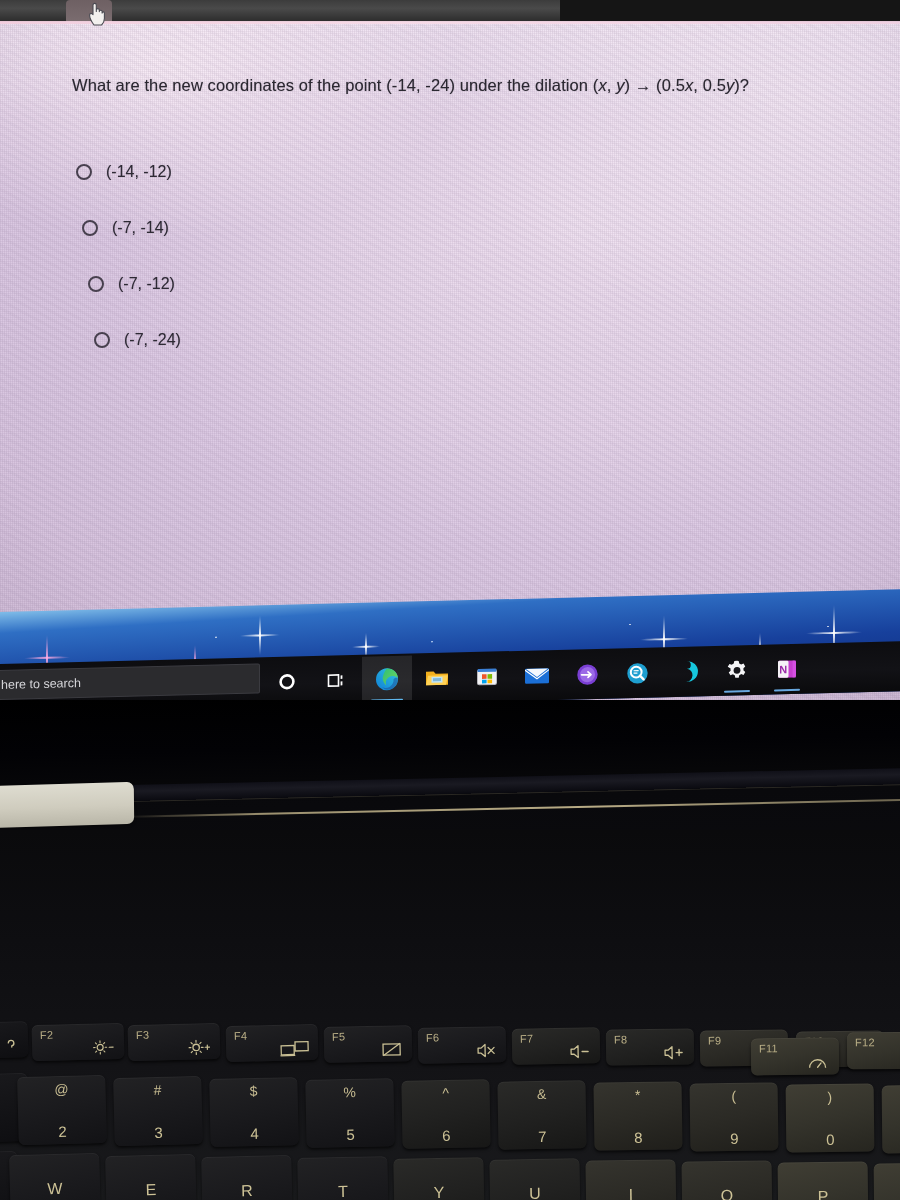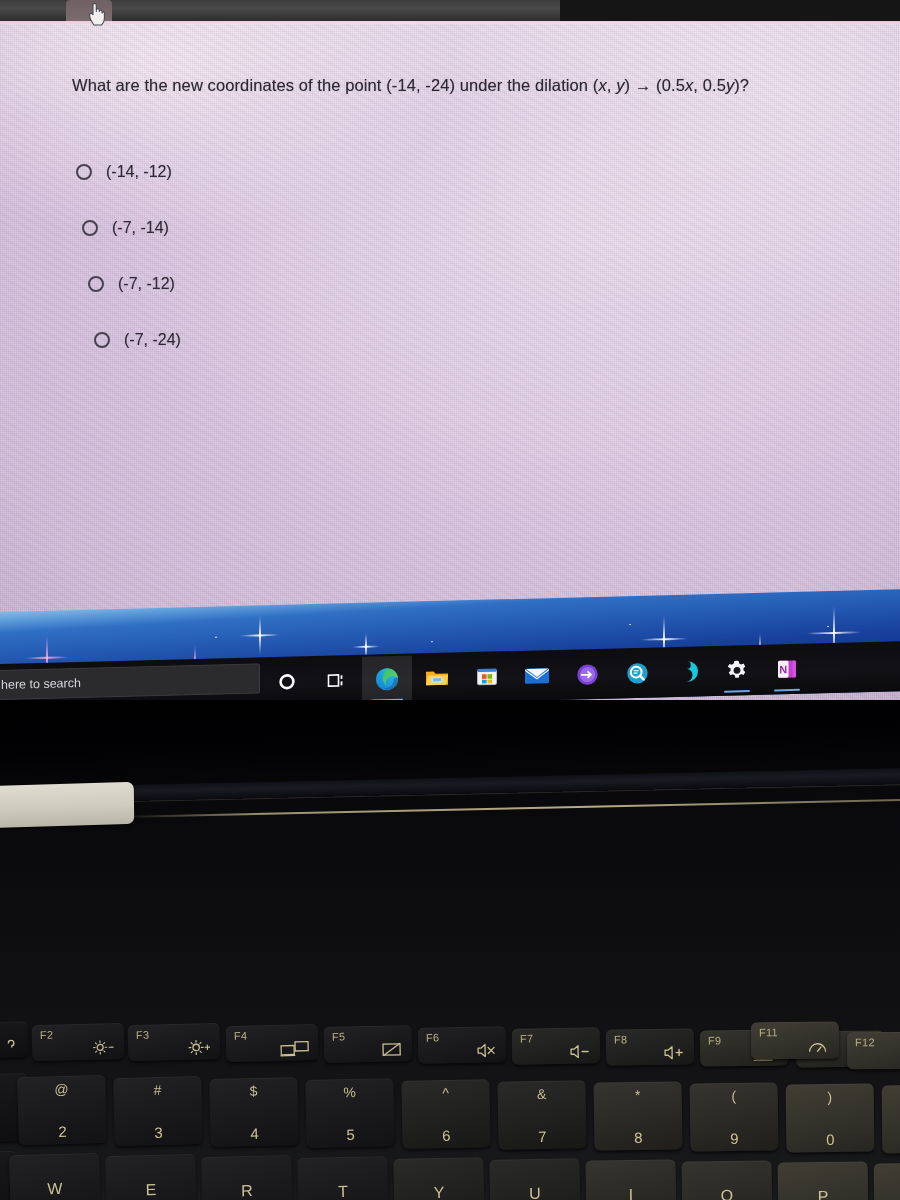--- a/index.html
+++ b/index.html
@@ -598,21 +598,21 @@
             <rect x="1" y="2.5" width="15" height="11" rx="1" fill="none" stroke="#cac095" stroke-width="1.3"></rect>
             <circle cx="7" cy="6.8" r="1.9" fill="none" stroke="#cac095" stroke-width="1.1"></circle>
             <path d="M3.6 12 a3.6 3.6 0 0 1 6.8 0" fill="none" stroke="#cac095" stroke-width="1.1"></path>
             <rect x="16.5" y="8" width="6" height="5.5" rx=".8" fill="none" stroke="#cac095" stroke-width="1.2"></rect>
             <path d="M17.9 8 V6.3 a1.6 1.6 0 0 1 3.2 0 V8" fill="none" stroke="#cac095" stroke-width="1.2"></path>
           </svg>
         </div>
 
       </div>
 
-      <div class="key l4" style="position:absolute; left:751px; top:192px; width:88px; height:37px; transform:rotate(-0.6deg);">
+      <div class="key l4" style="position:absolute; left:751px; top:208px; width:88px; height:37px; transform:rotate(-0.6deg);">
         <span class="fk-label">F11</span>
         <svg style="position:absolute;right:10px;bottom:3px;" width="22" height="16" viewBox="0 0 22 16">
           <path d="M2.5 12 a8 8 0 0 1 16 0" fill="none" stroke="#cac095" stroke-width="1.3"></path>
           <line x1="10.5" y1="11.5" x2="14" y2="7.2" stroke="#cac095" stroke-width="1.3" stroke-linecap="round"></line>
         </svg>
       </div>
 
       <div class="key l4" style="position:absolute; left:847px; top:202px; width:88px; height:37px; transform:rotate(-0.5deg);">
         <span class="fk-label">F12</span>
 

